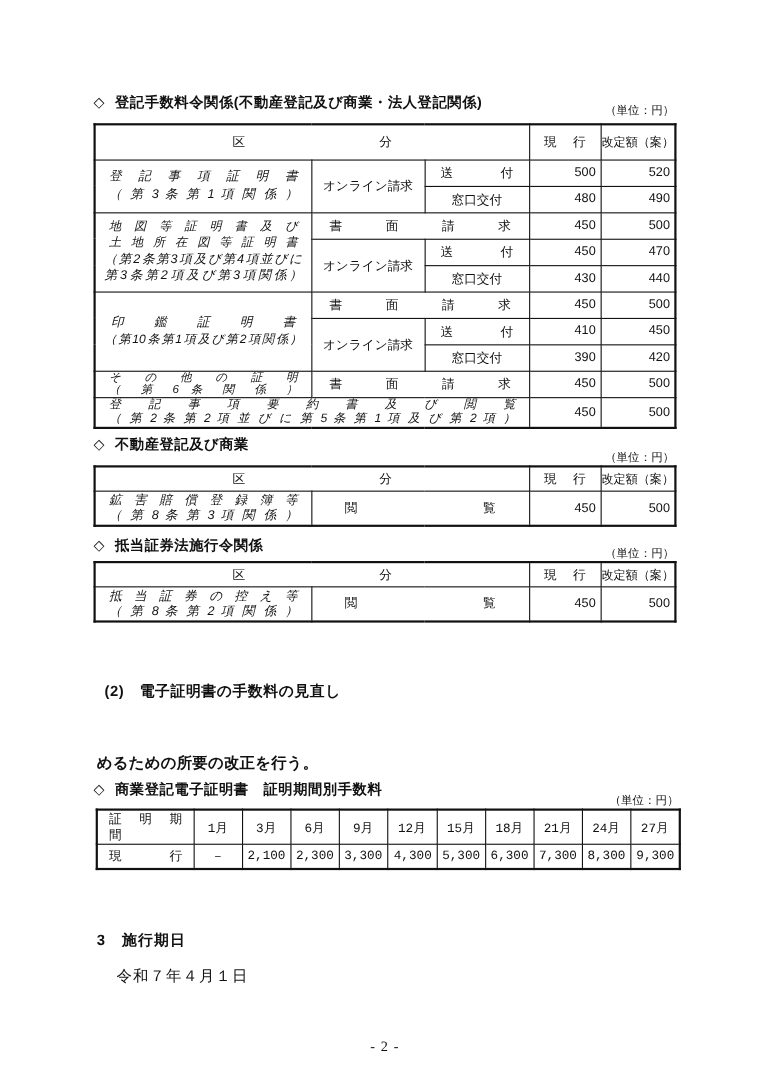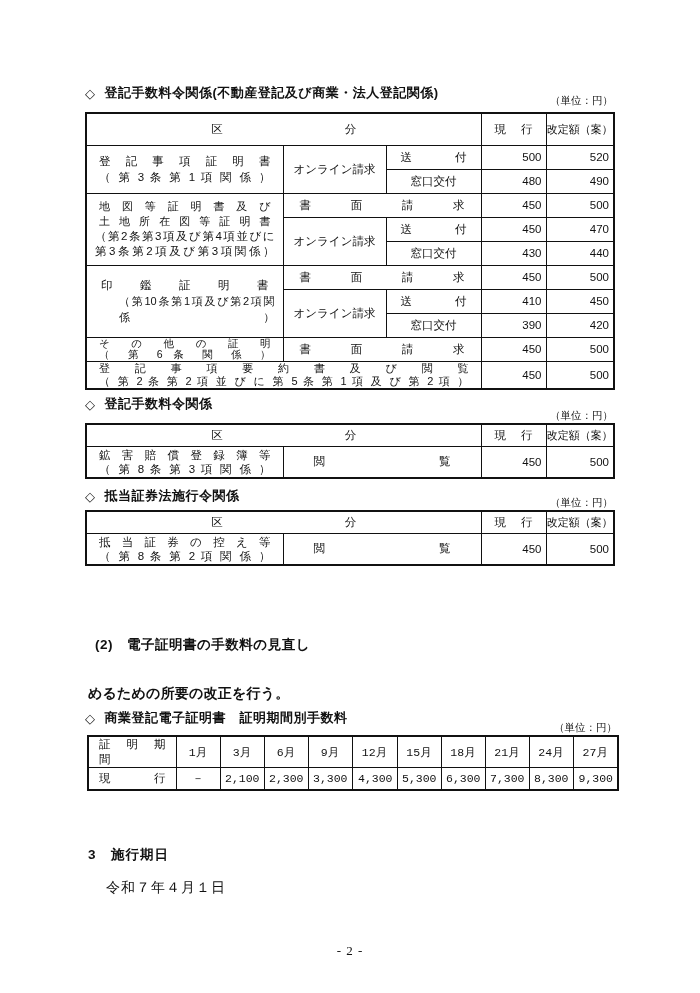--- a/index.html
+++ b/index.html
@@ -24,21 +24,21 @@
     border:1px solid #111;padding:0;font-size:11.5px;overflow:hidden;
     vertical-align:middle;
   }
   .ctr{text-align:center;}
   .num{text-align:right;padding-right:4px !important;}
   .jt{text-align:justify;text-align-last:justify;}
   .px8{padding:0 8px;} .px10{padding:0 10px;} .px12{padding:0 12px;}
   .px13{padding:0 13px;} .px14{padding:0 14px;} .px16{padding:0 16px;} .px30{padding:0 30px;}
   .kb{display:flex;justify-content:center;gap:122px;}
   .fs11{font-size:11px !important;}
-  .name div{line-height:16px;}
+  .name div{line-height:16px;font-style:italic;}
   .g2n div.sp{line-height:15px;font-size:11px;}
   .g2n div.pl{line-height:15px;font-size:11.5px;}
   .g4n div{line-height:11.5px;font-size:10.5px;}
   .g5n div{line-height:13px;font-size:11px;}
   .n2 div{line-height:14px;}
   
   .h32{height:32px;} .h24{height:24px;} .h28{height:16px;} .h22{height:22px;} .h33{height:32px;} .h23{height:23px;}
   
   .t4h td{border-bottom:2px solid #111;}
   
@@ -122,21 +122,21 @@
       </tr>
       <tr class="h24">
         <td class="ctr">窓口交付</td>
         <td class="num">430</td>
         <td class="num">440</td>
       </tr>
 
       <tr class="h24">
         <td rowspan="3" class="name">
           <div class="jt px14">印 鑑 証 明 書</div>
-          <div class="jt px8" style="font-size:11px;margin-left:24px;">（第10条第1項及び第2項関係）</div>
+          <div class="jt px8" style="font-size:11px;">（第10条第1項及び第2項関係）</div>
         </td>
         <td colspan="2">
             <div class="jt px16">書　面　請　求</div>
           </td>
         <td class="num">450</td>
         <td class="num">500</td>
       </tr>
       <tr class="h24">
         <td rowspan="2" class="ctr">オンライン請求</td>
         <td>
@@ -169,21 +169,21 @@
           <div class="jt px12">（ 第 2 条 第 2 項 並 び に 第 5 条 第 1 項 及 び 第 2 項 ）</div>
         </td>
         <td class="num">450</td>
         <td class="num">500</td>
       </tr>
     </tbody>
   </table>
 
   <div class="sec-title" style="left:85px;top:395px;">
     <span class="dia">◇</span>
-    <span>登記手数料令関係</span>
+    <span>不動産登記及び商業</span>
   </div>
   <div class="unit" style="right:87px;top:409px;">（単位：円）</div>
 
   <table class="tbl" style="left:85px;top:423px;width:528px;">
     <colgroup>
         <col style="width:197px">
         <col style="width:103px">
         <col style="width:95px">
         <col style="width:65px">
         <col style="width:68px">
@@ -249,21 +249,21 @@
         </td>
         <td colspan="2">
             <div class="jt px30">閲　覧</div>
           </td>
         <td class="num">450</td>
         <td class="num">500</td>
       </tr>
     </tbody>
   </table>
 
-  <div class="h2" style="left:95px;top:636px;">(2)　電子証明書の手数料の見直し</div>
+  <div class="h2" style="left:95px;top:620px;">(2)　電子証明書の手数料の見直し</div>
   <div class="body-line serif" style="left:88px;top:685px;font-weight:bold;">めるための所要の改正を行う。</div>
 
   <div class="sec-title" style="left:85px;top:709px;">
     <span class="dia">◇</span>
     <span>商業登記電子証明書　証明期間別手数料</span>
   </div>
   <div class="unit" style="right:83px;top:721px;">（単位：円）</div>
 
   <table class="tbl" style="left:87px;top:735px;width:530px;font-family:Liberation Mono, monospace;">
     <colgroup>

